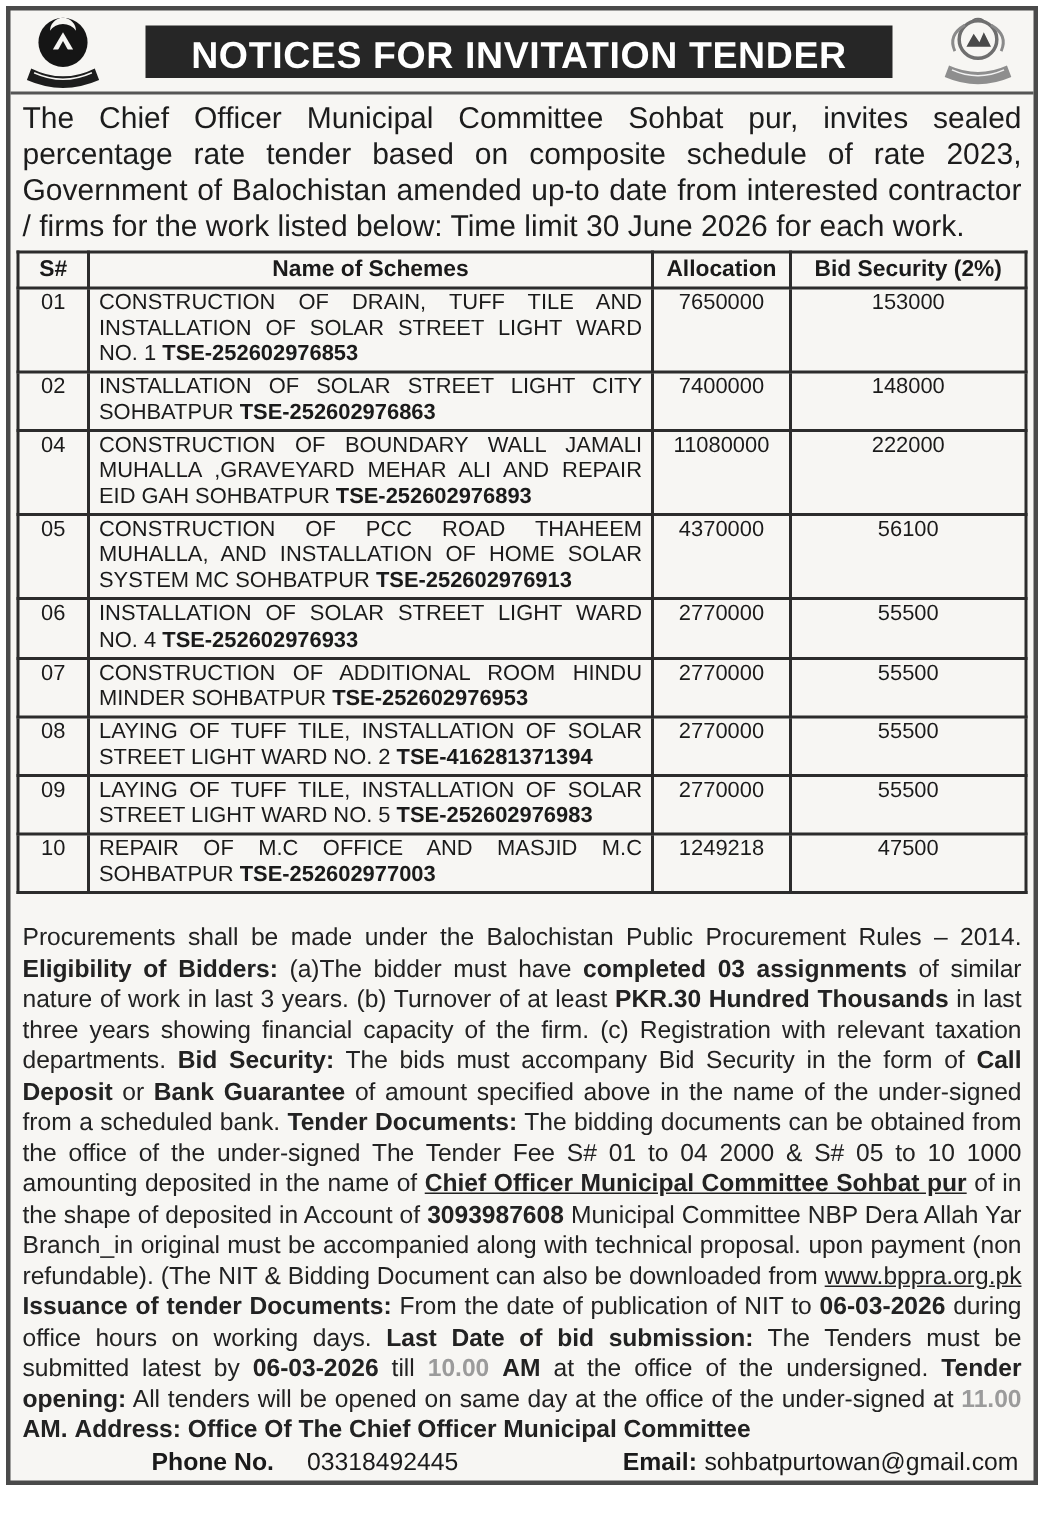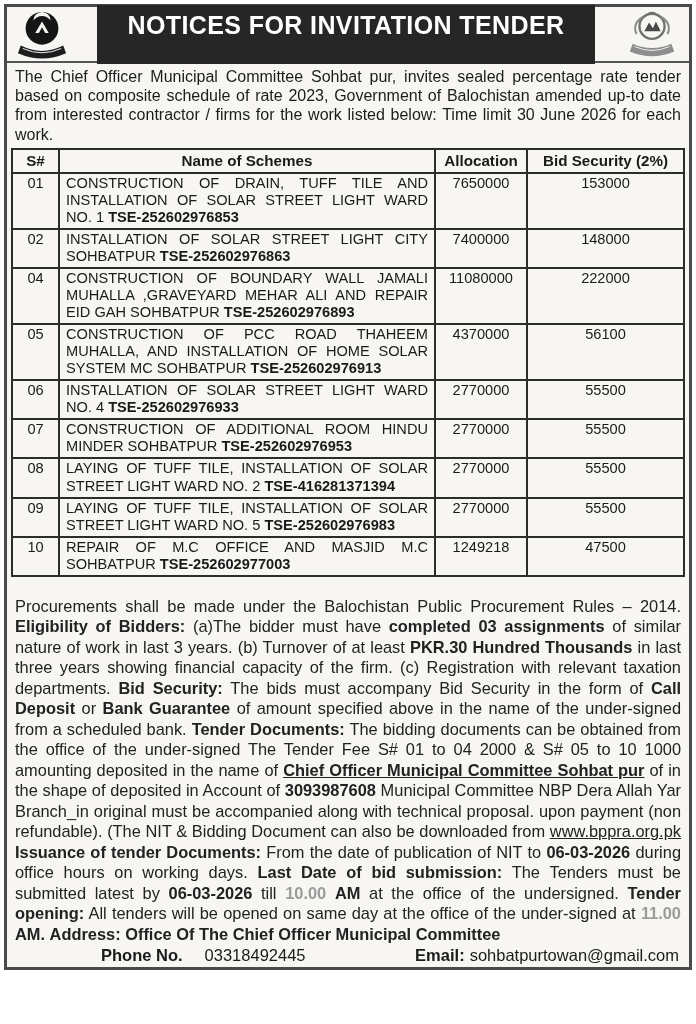--- a/index.html
+++ b/index.html
@@ -26,26 +26,26 @@
   .crest { flex: 0 0 auto; }
   .title-box {
     flex: 1 1 auto;
     margin: 0 26px;
     background: #262626;
     color: #fff;
     font-weight: bold;
     font-size: 25px;
     letter-spacing: 0.4px;
     text-align: center;
-    padding: 6px 0 24px 0;
+    padding: 6px 0 0 0;
   }
   
   .intro {
     margin: 0; padding: 4px 8px 3px 8px;
-    font-size: 16px; line-height: 1.2;
+    font-size: 20px; line-height: 1.2;
     text-align: justify;
     color: #1c1c1c;
   }
   
   table.schemes {
     border-collapse: collapse;
     margin: 1px 4px 0 4px;
     width: calc(100% - 8px);
   }
   .schemes th, .schemes td {

